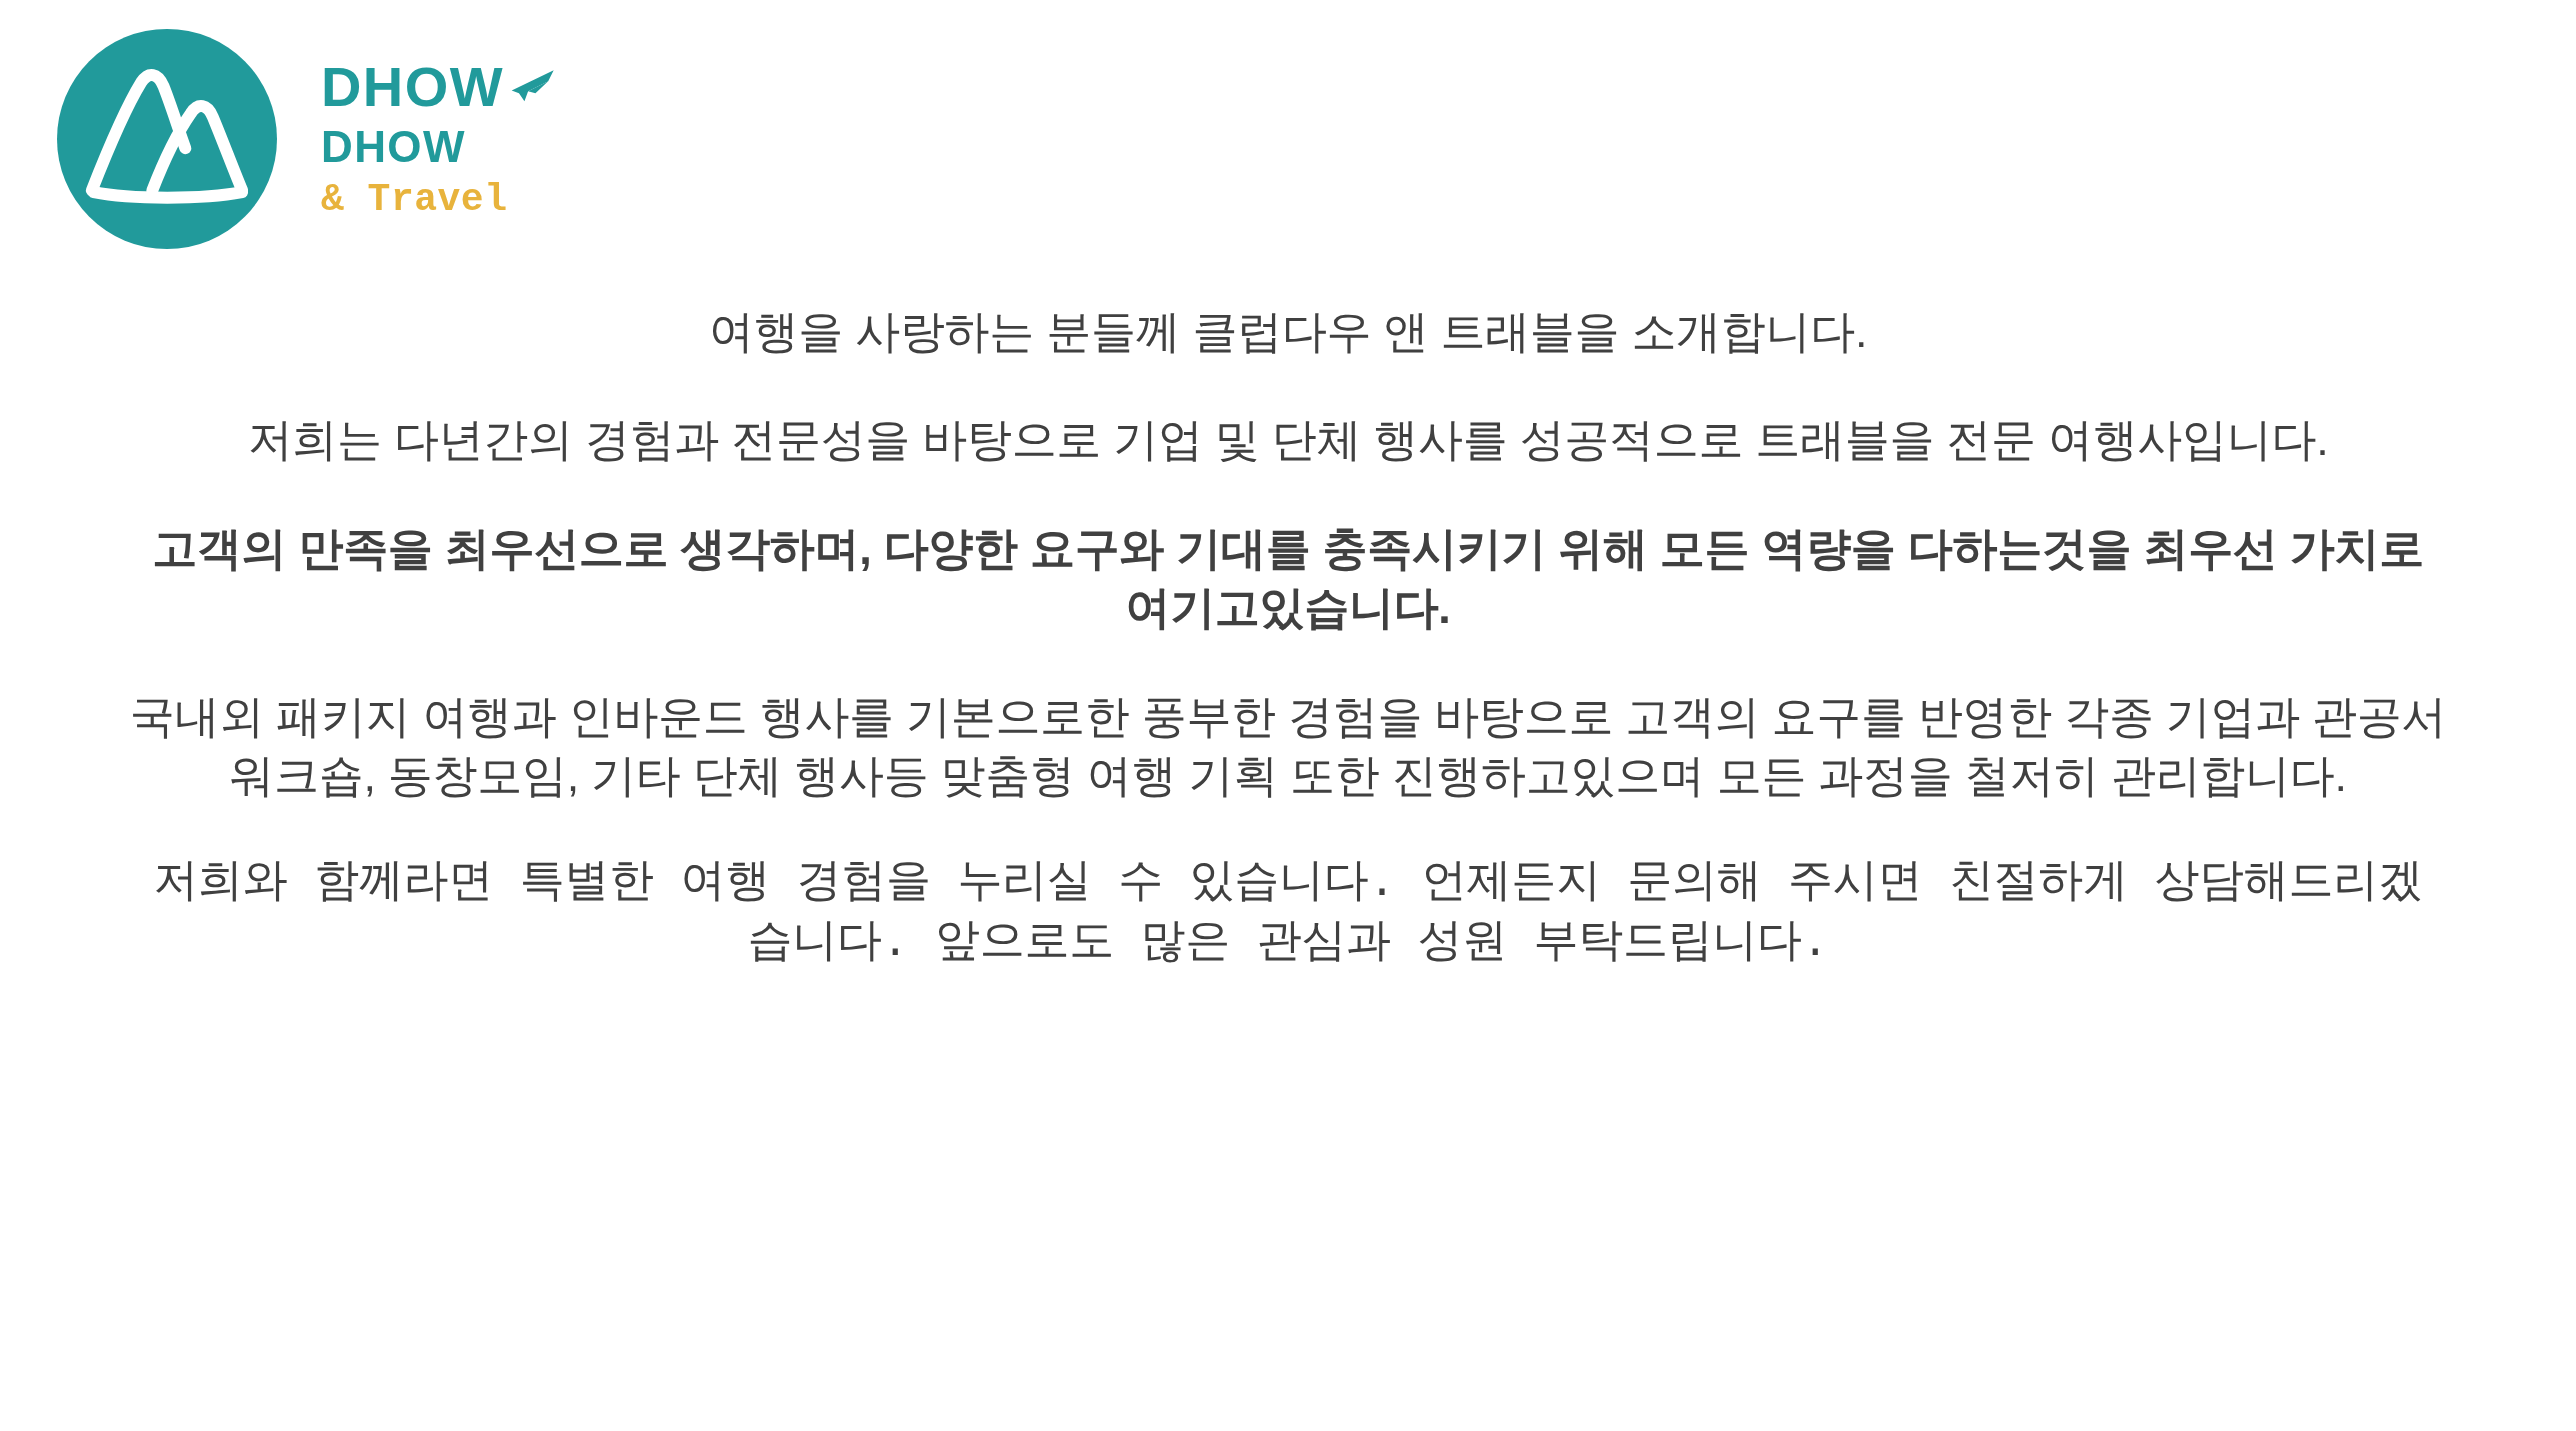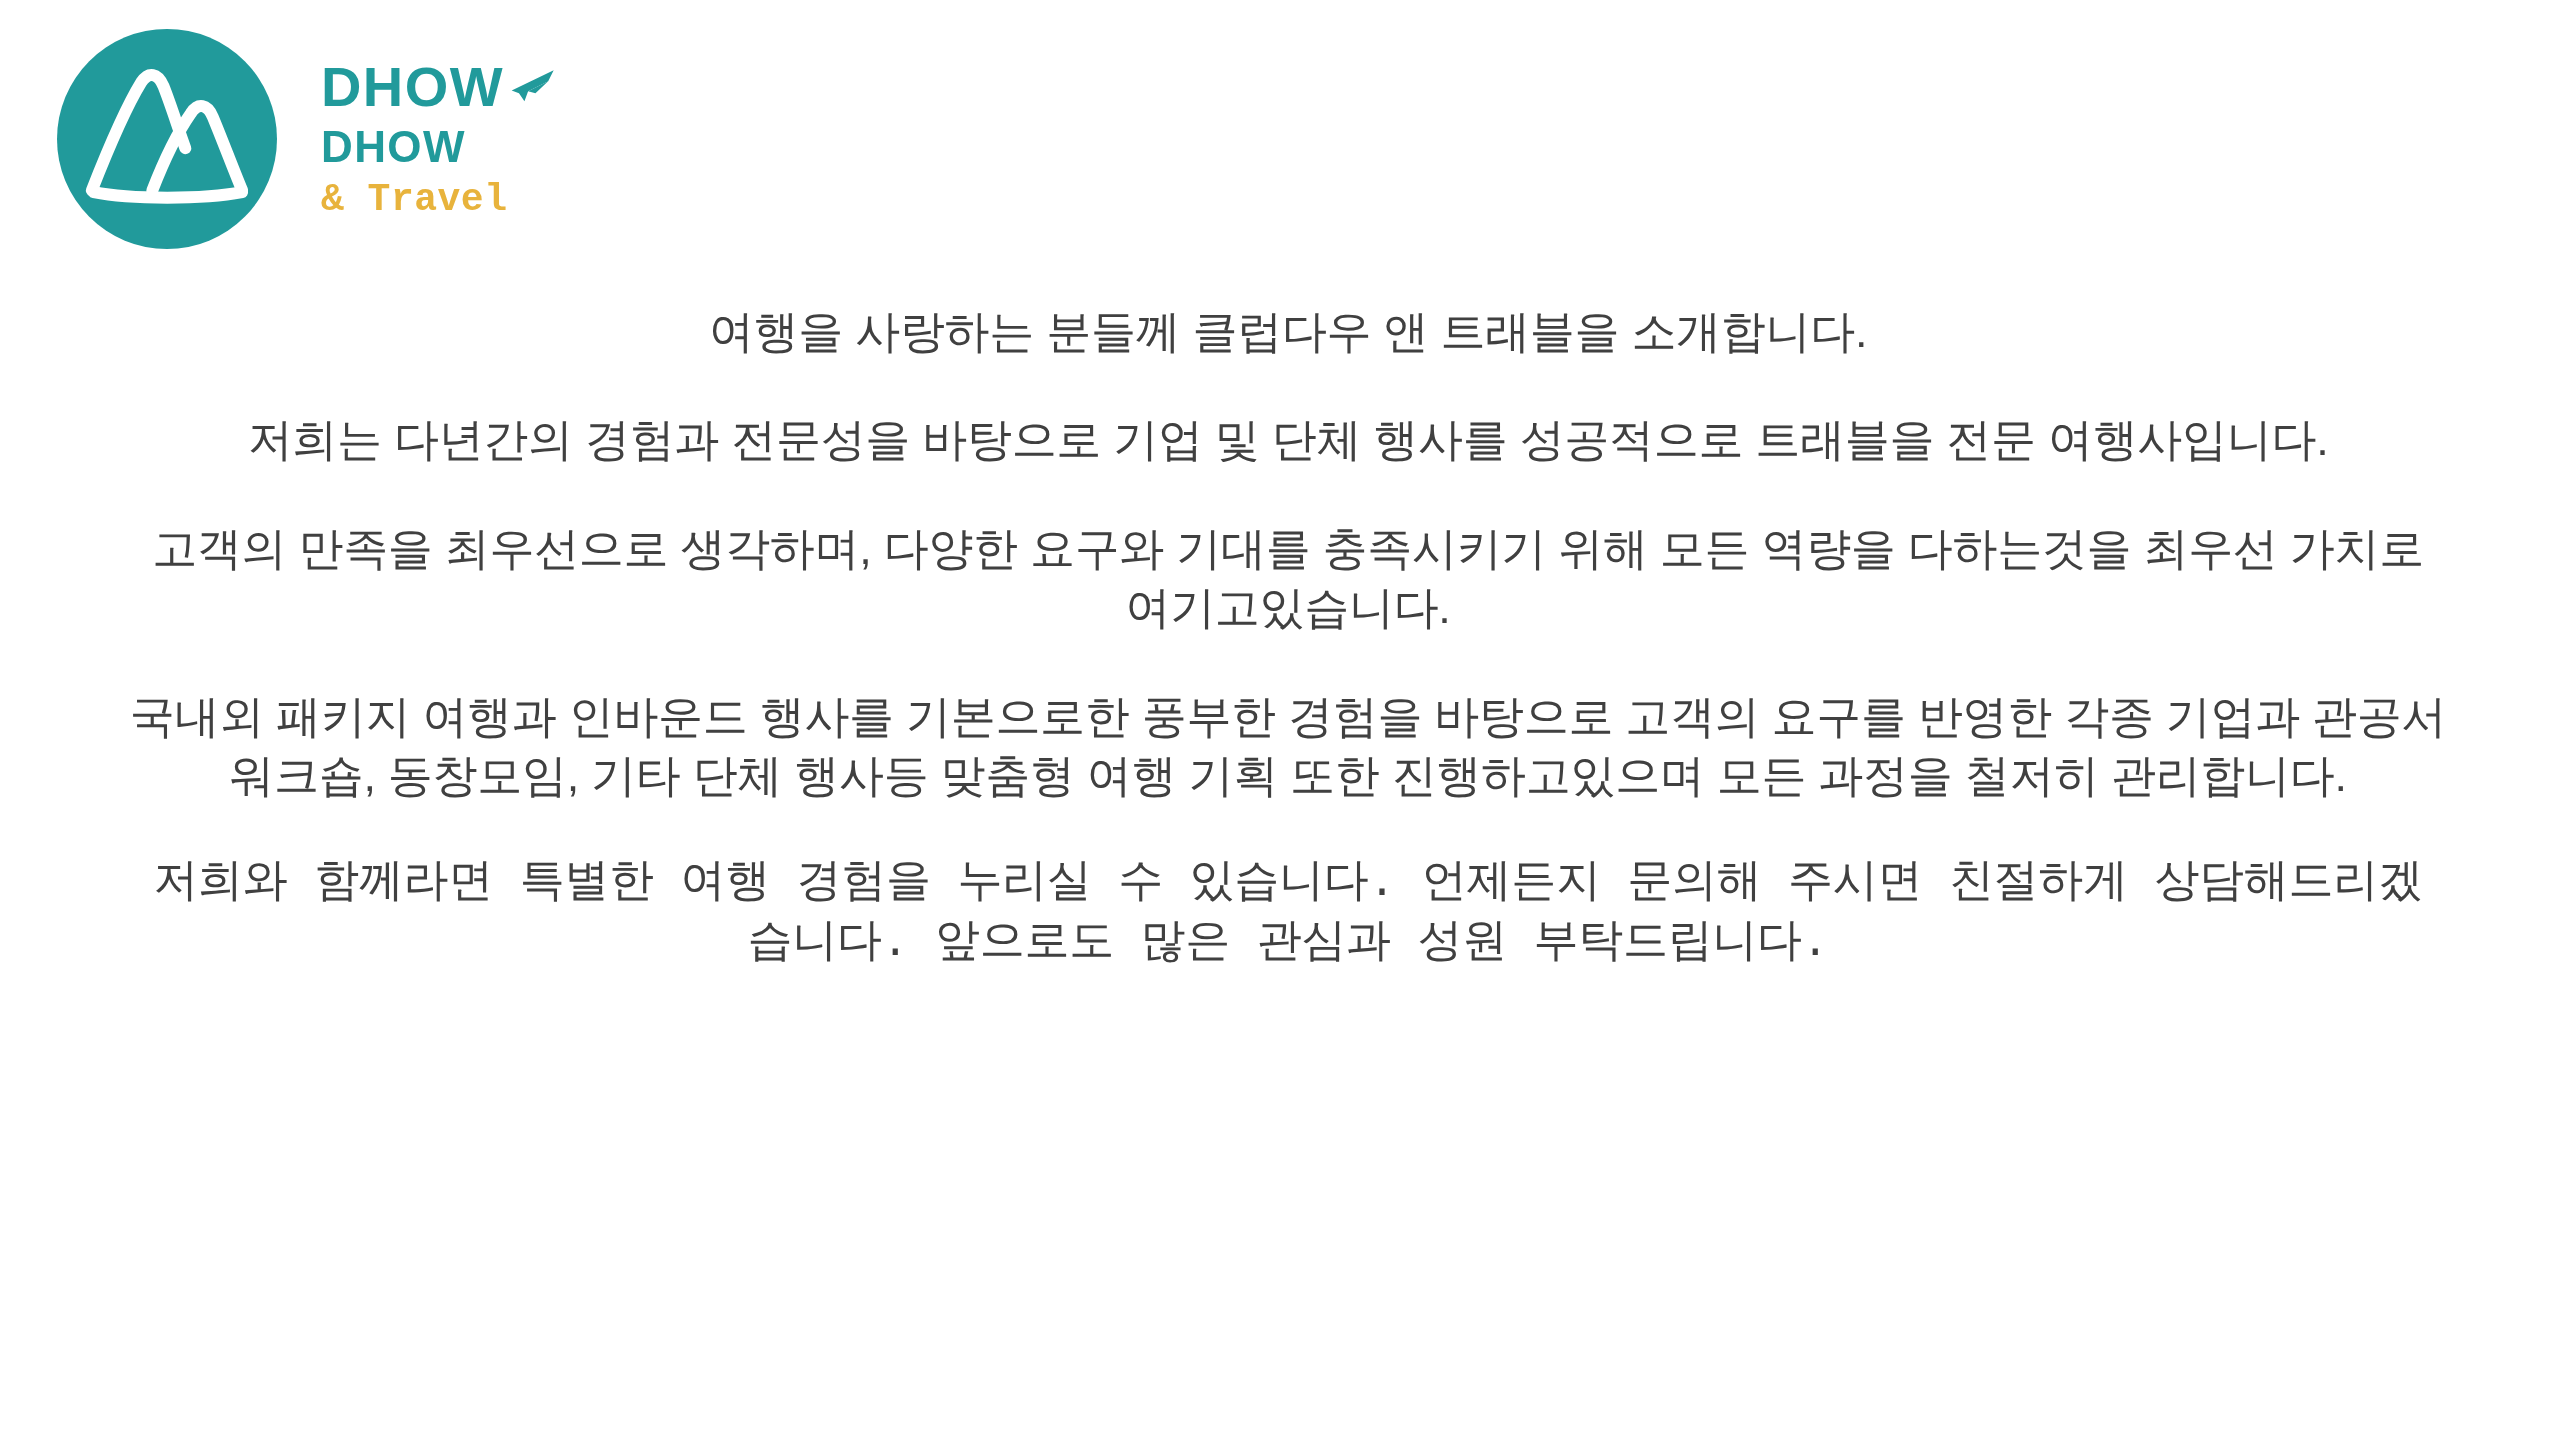--- a/index.html
+++ b/index.html
@@ -85,21 +85,21 @@
   }
   .para {
     font-size: 45px;
     line-height: 1.32;
     color: #404040;
     margin: 0 auto 49px auto;
     letter-spacing: -0.3px;
   }
   .para.p1 { width: 2199px; }
   .para.p2 { width: 2291px; }
-  .para.p3 { width: 2300px; }
+  .para.p3 { width: 2300px; font-weight: bold; }
   .para.p4 { width: 2318px; }
   .para.p5 { width: 2273px; }
   .para.p6 { width: 2309px; margin-bottom: 6px; font-family: Liberation Mono, monospace; }
 </style>
 </head>
 <body>
 
 <div class="logo-block">
 
   <div class="logo-mark">

